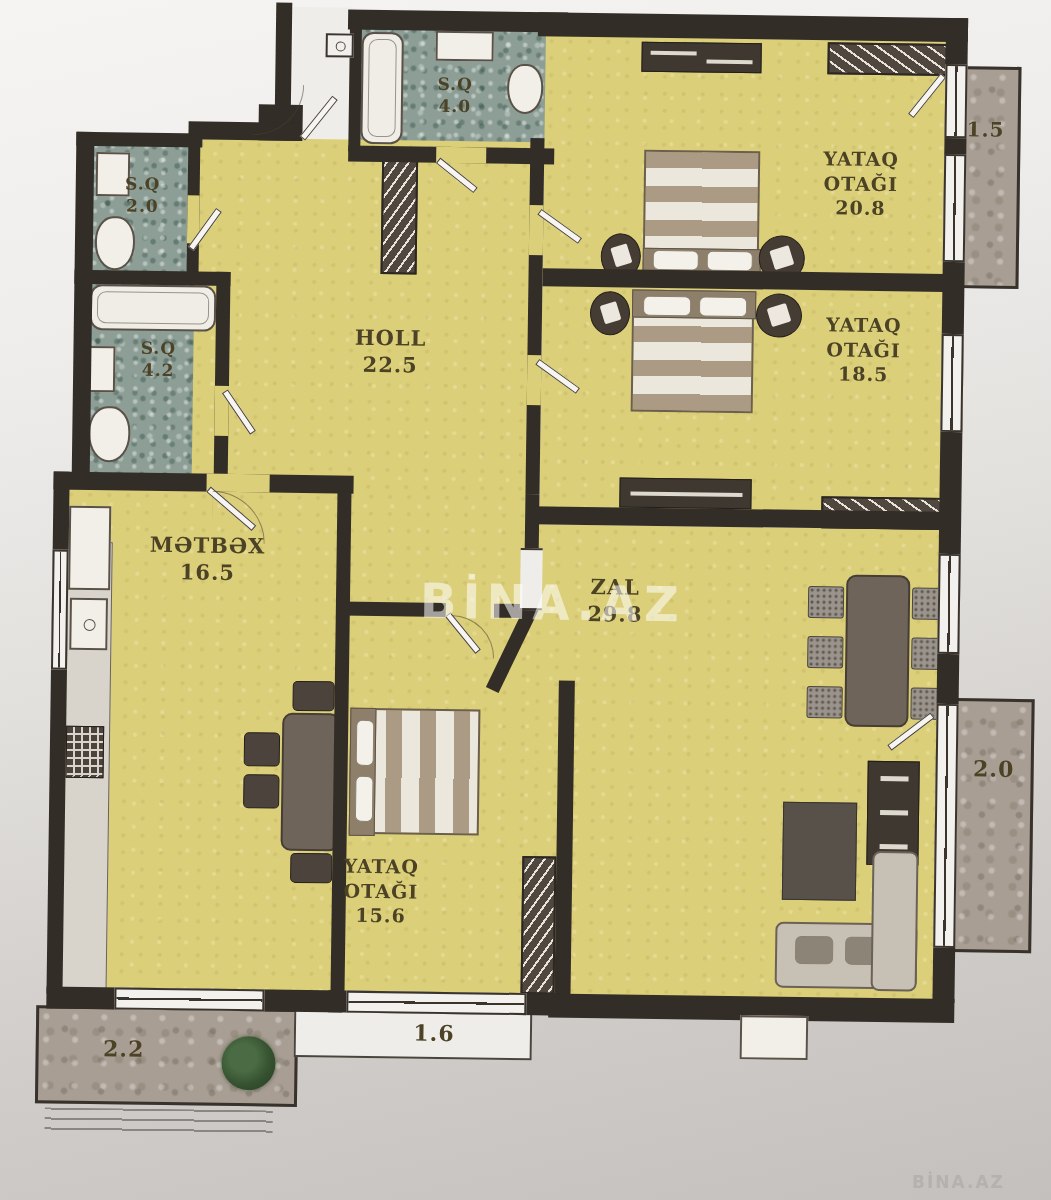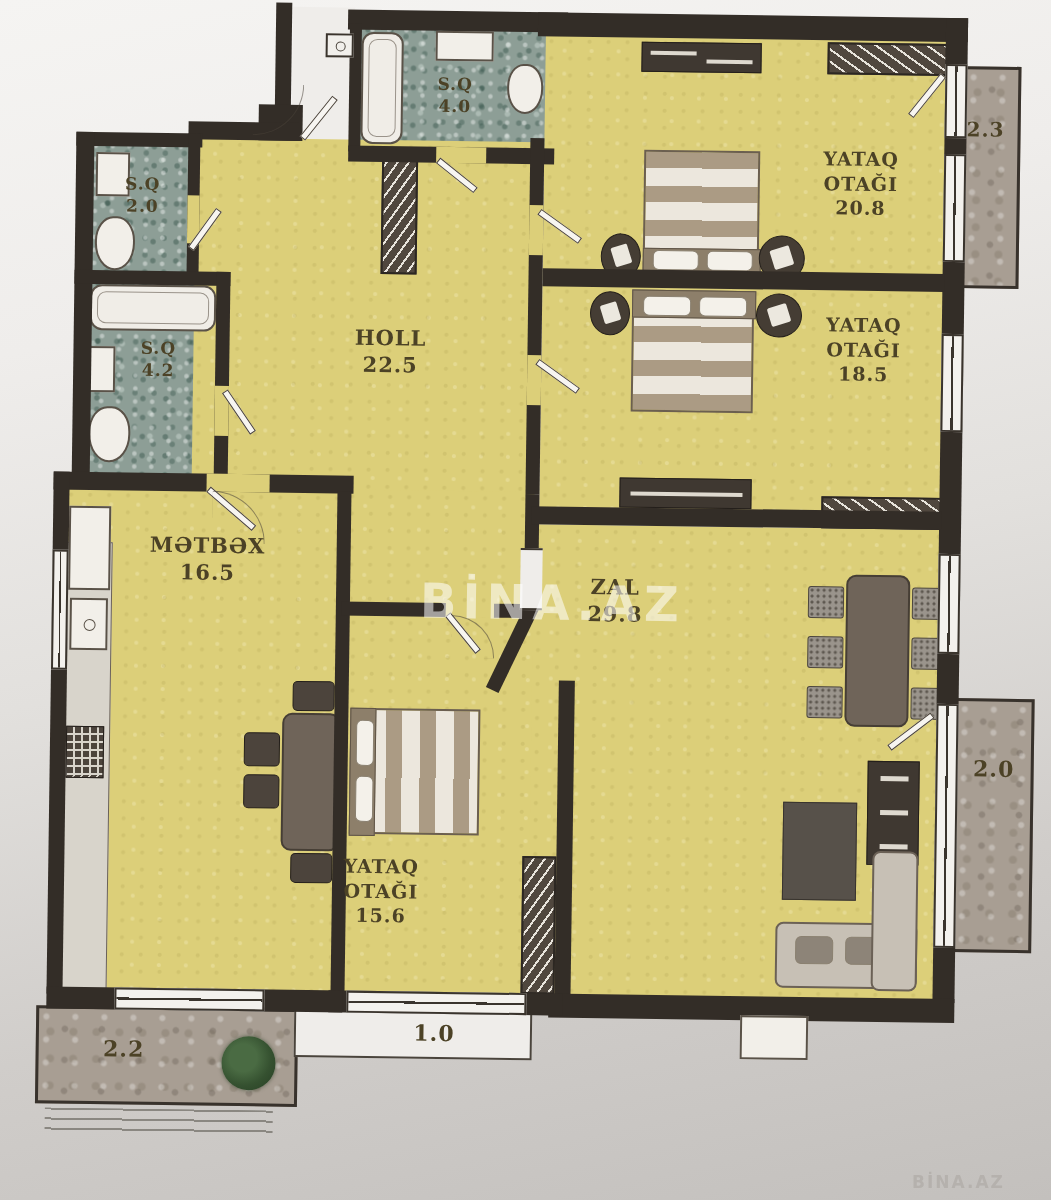--- a/index.html
+++ b/index.html
@@ -283,21 +283,21 @@
   </div>
   <div class="label" style="left:545px;top:572px;width:140px;font-size:21px;">
     <div>ZAL</div>
     <div>29.8</div>
   </div>
   <div class="label" style="left:315px;top:856px;width:140px;font-size:19px;">
     <div>YATAQ</div>
     <div>OTAĞI</div>
     <div>15.6</div>
   </div>
-  <div class="label" style="left:948px;top:110px;width:62px;font-size:20px;">2.3</div>
+  <div class="label" style="left:948px;top:110px;width:62px;font-size:20px;">1.5</div>
   <div class="label" style="left:960px;top:748px;width:72px;font-size:22px;">2.0</div>
   <div class="label" style="left:90px;top:1040px;width:80px;font-size:22px;">2.2</div>
-  <div class="label" style="left:400px;top:1020px;width:80px;font-size:22px;">1.0</div>
+  <div class="label" style="left:400px;top:1020px;width:80px;font-size:22px;">1.6</div>
 
   <div class="wm-center" style="left:420px;top:574px;">BİNA.AZ</div>
 </div>
 
 <div class="wm-corner" style="left:912px;top:1172px;position:absolute;">BİNA.AZ</div>
 
 </body></html>

